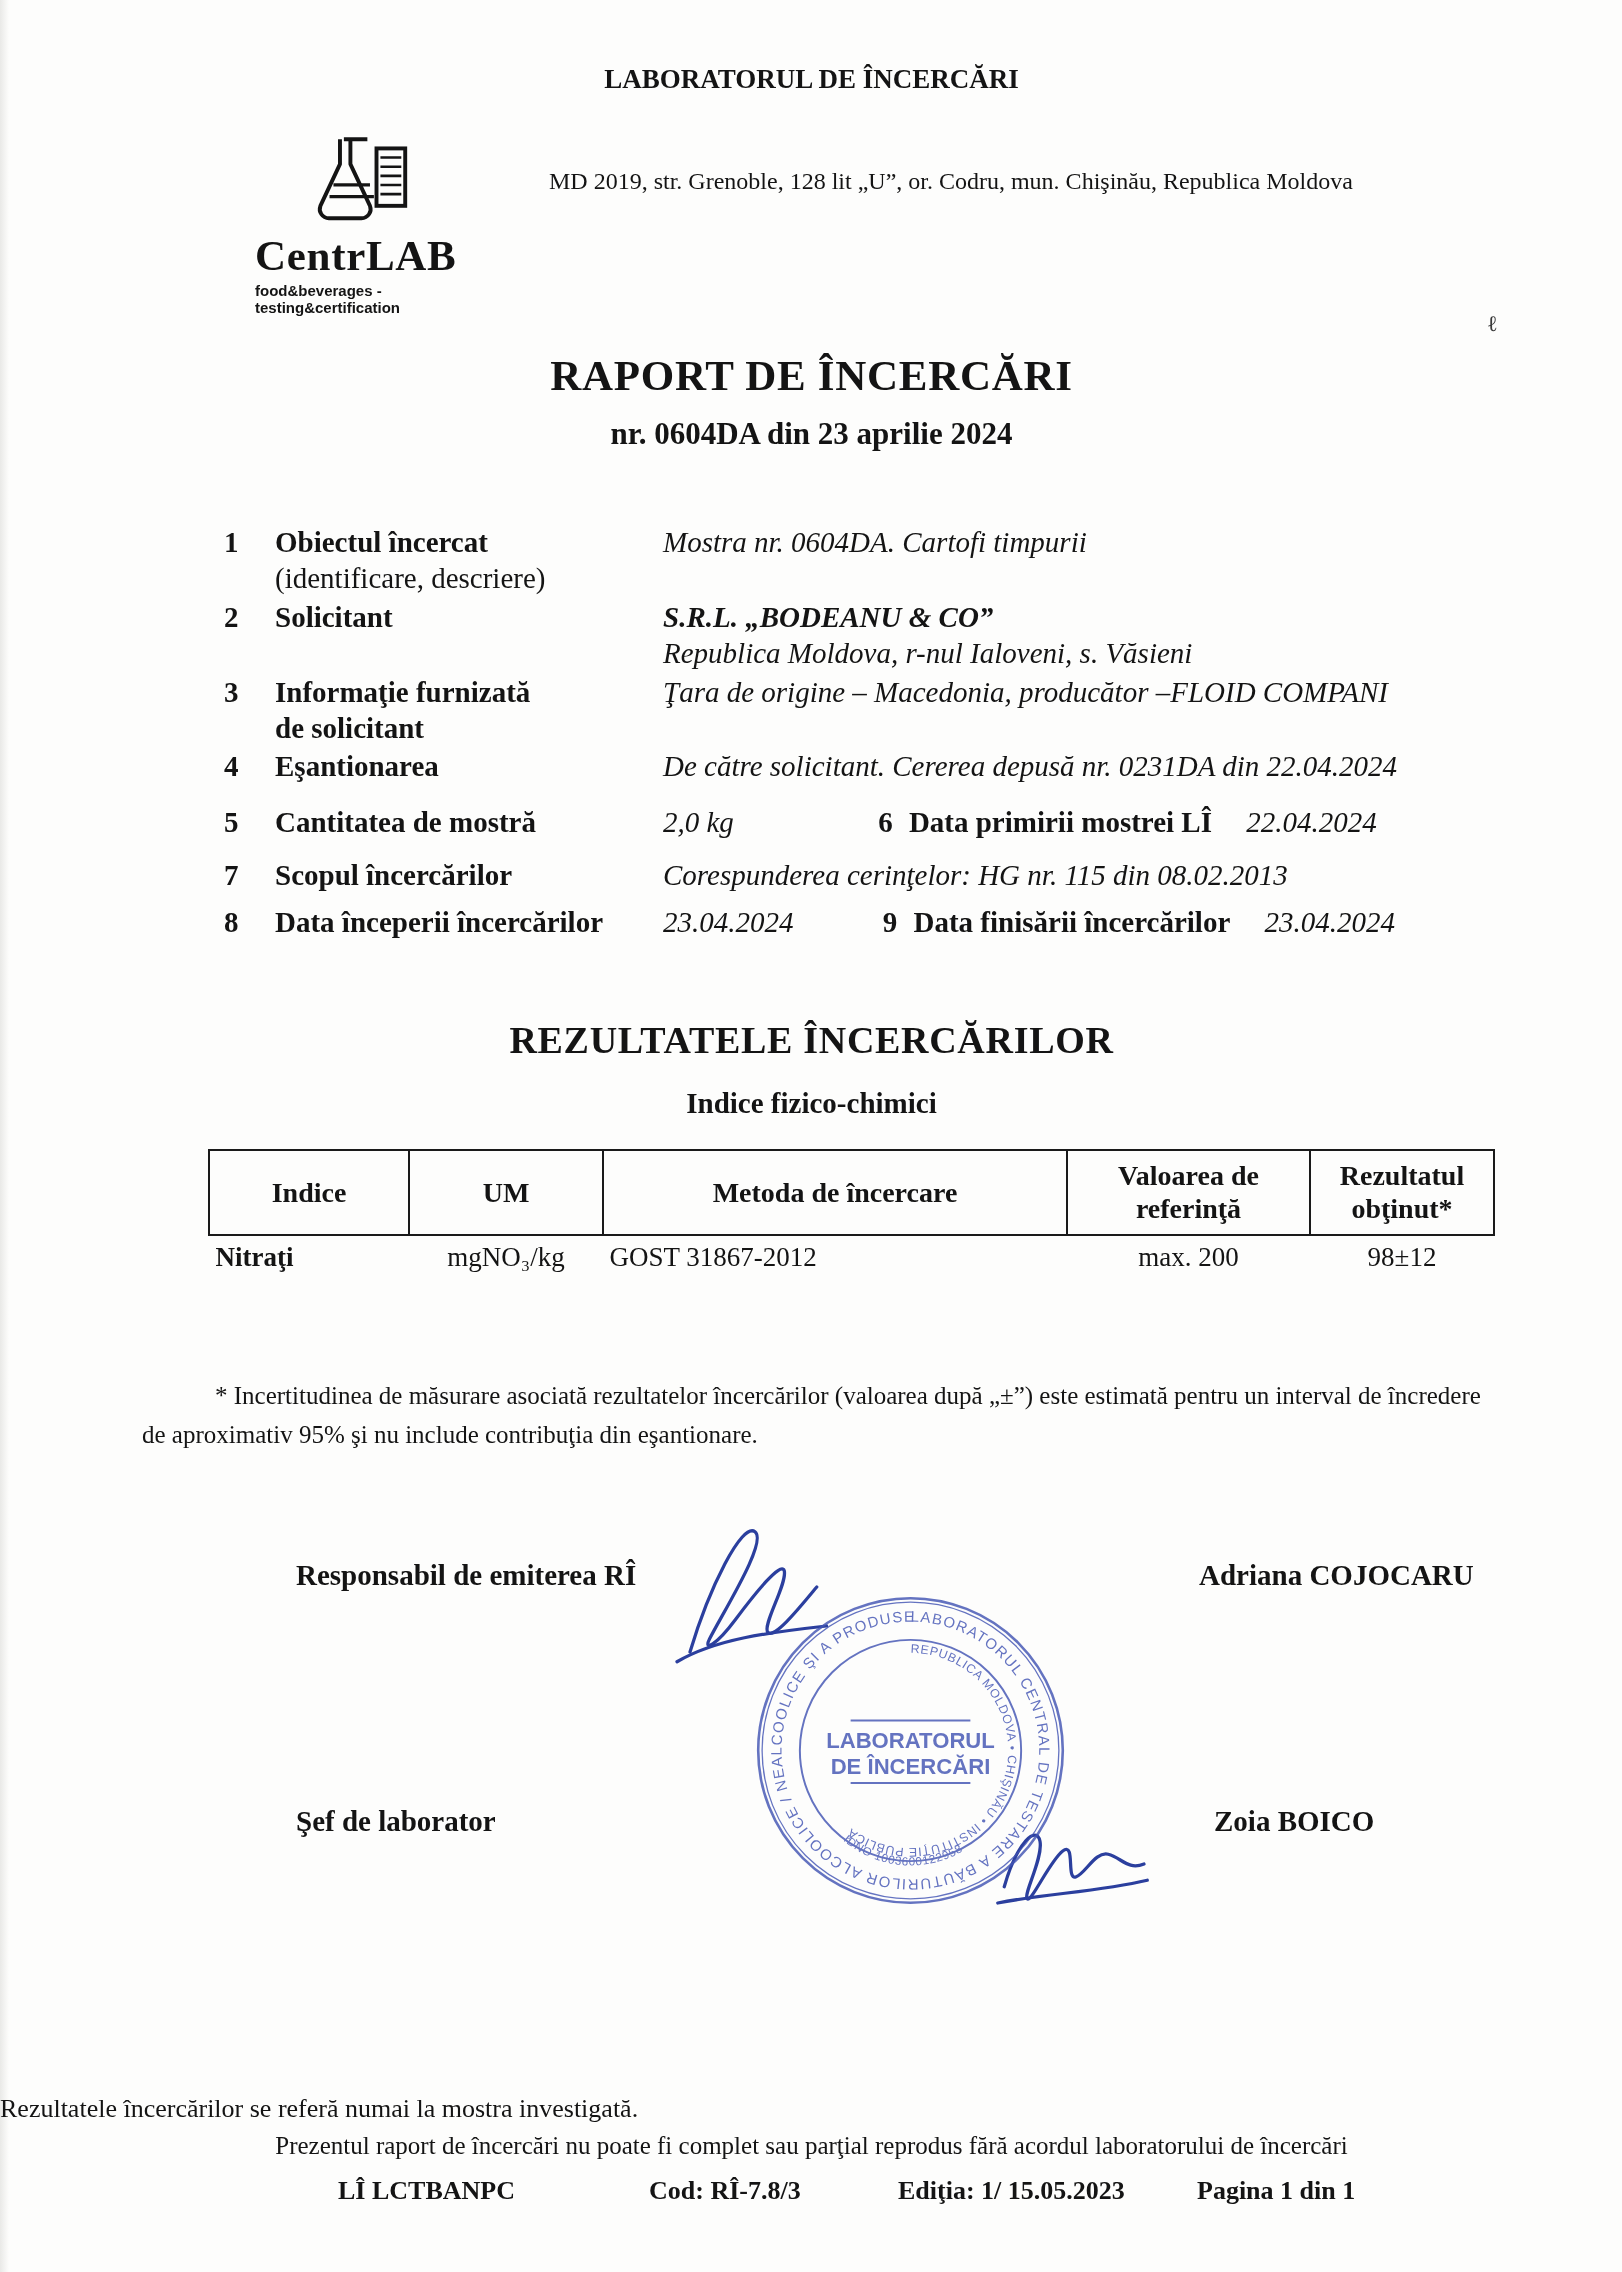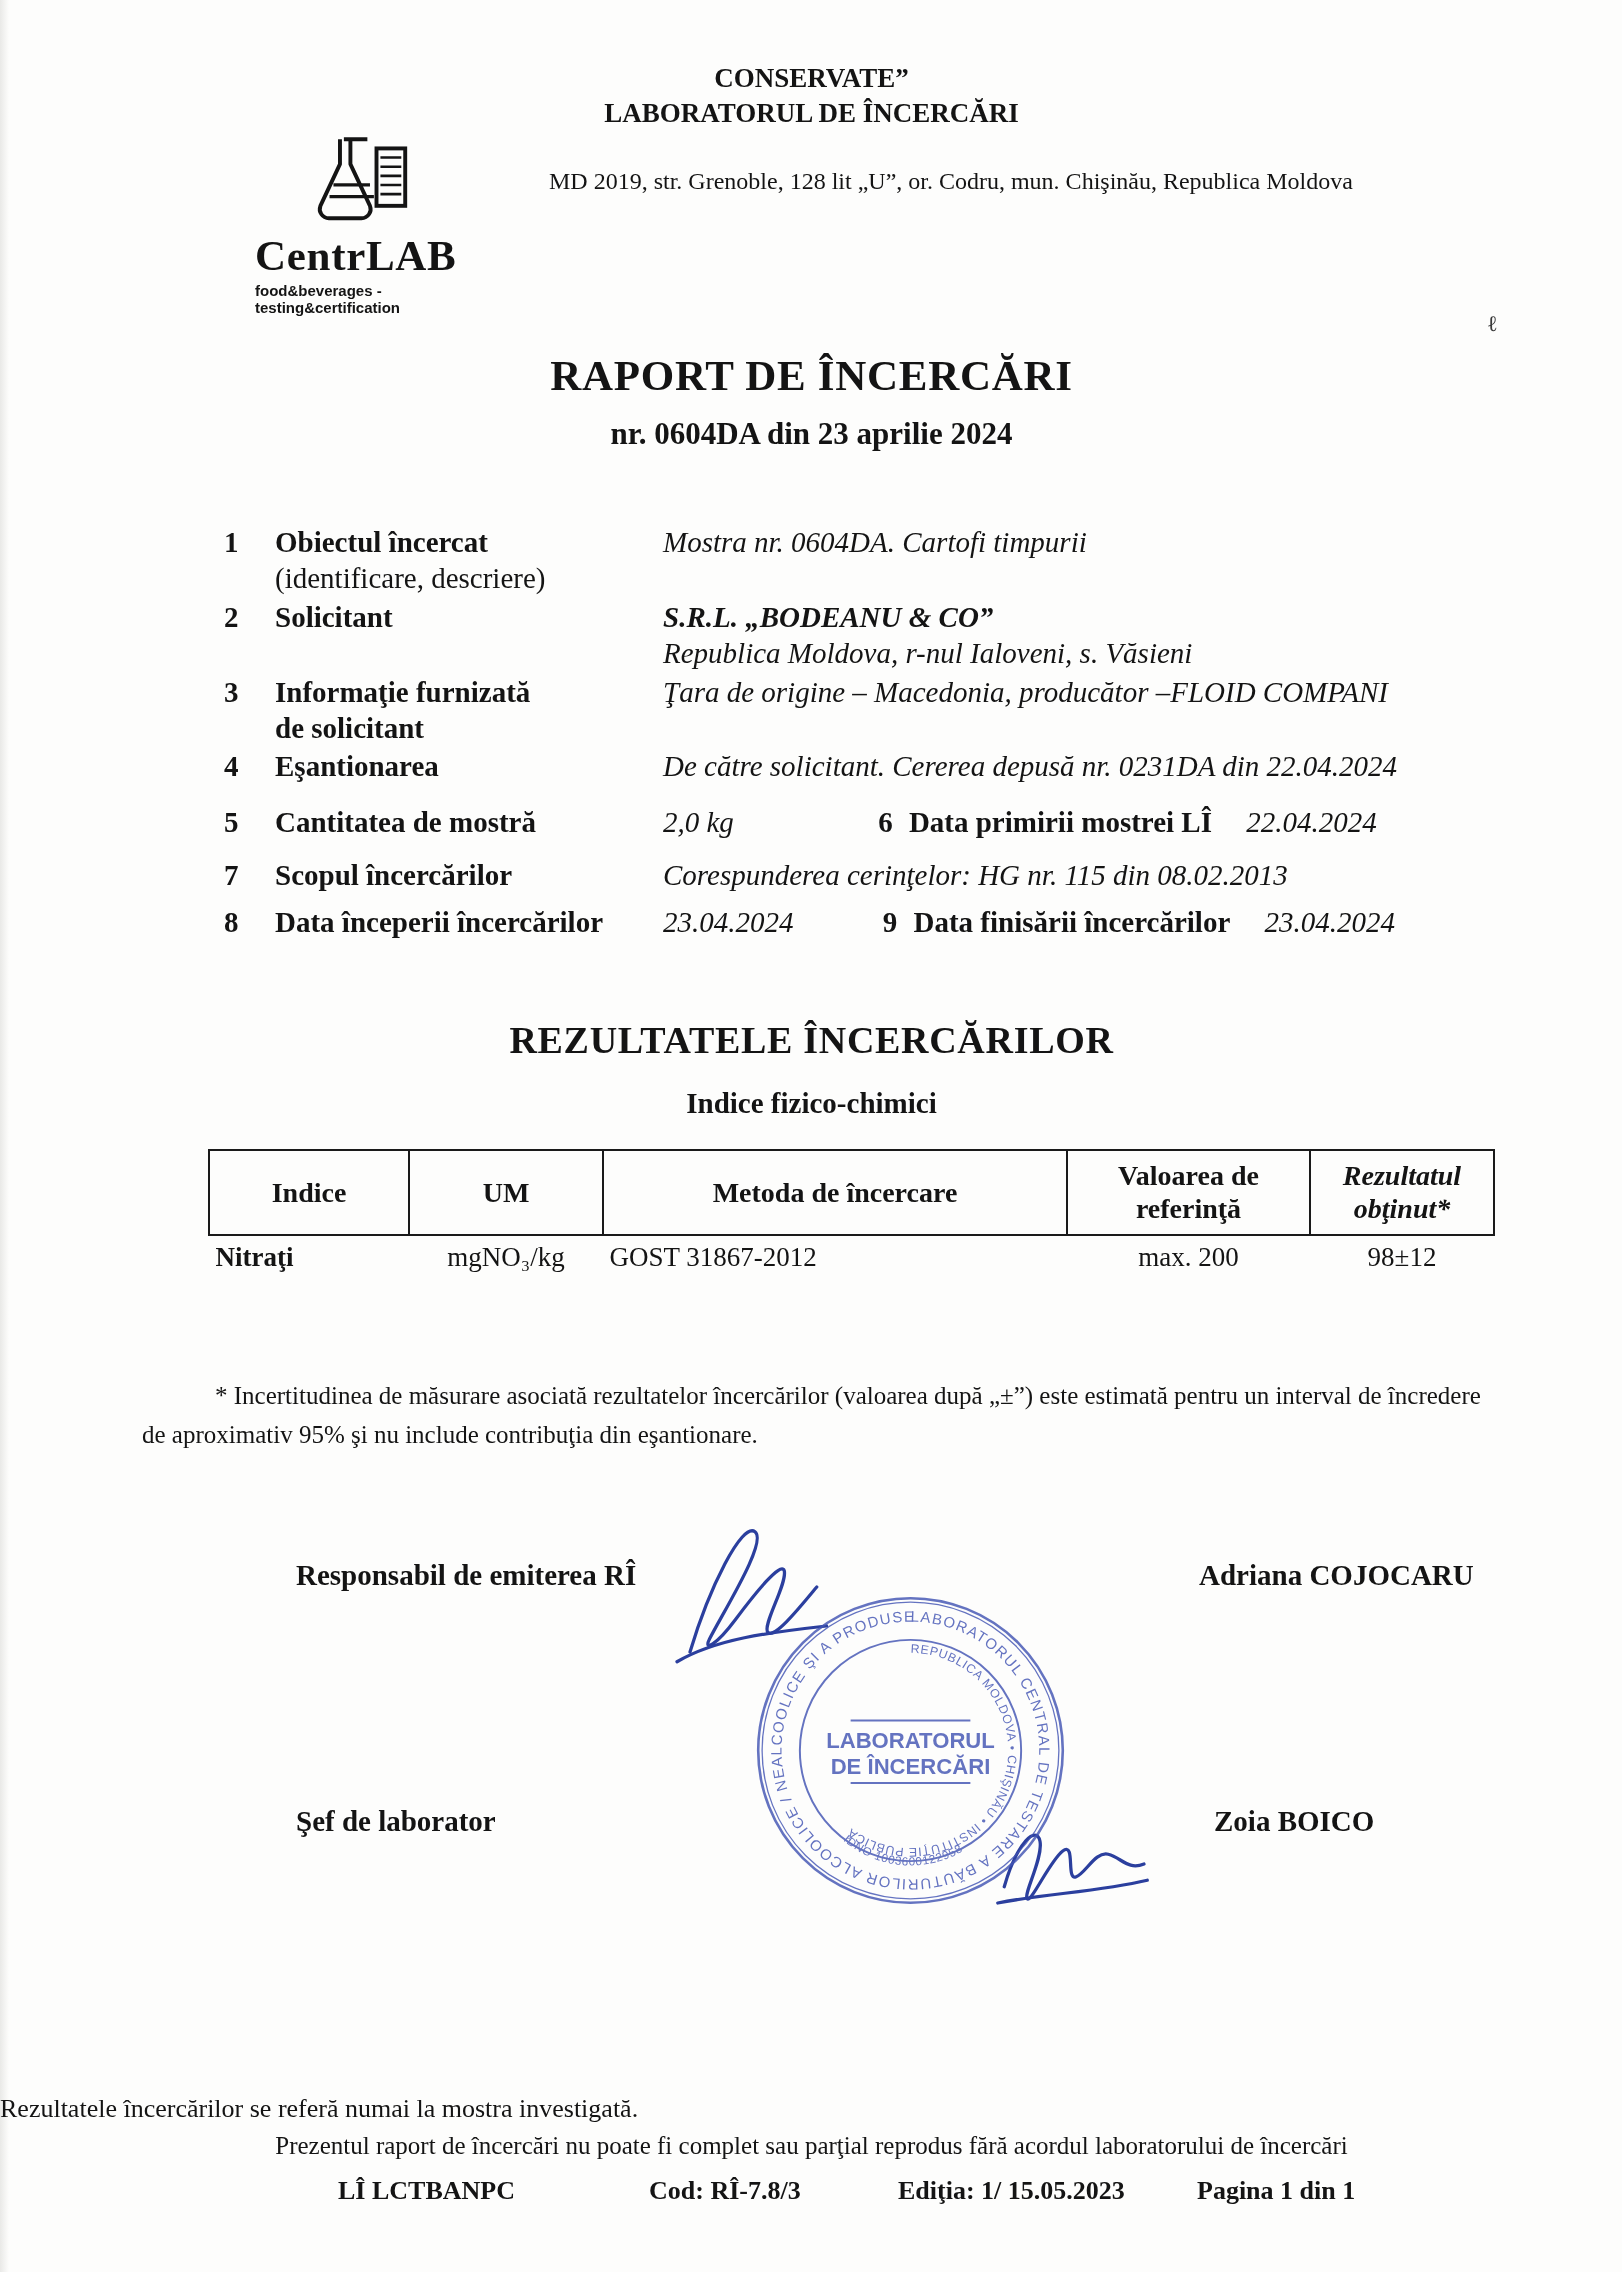--- a/index.html
+++ b/index.html
@@ -83,21 +83,21 @@
     font-size:27px;
     padding-left:9px;
   }
   table.results th{
     border:2px solid #1a1a1a;font-weight:bold;font-size:28px;
     padding:7.8px 6.5px;text-align:center;vertical-align:middle;line-height:1.2;
   }
   table.results td{
     border:none;padding:6.5px 6.5px 2.6px 6.5px;vertical-align:top;
   }
-  .cw1{width:185px;} .cw2{width:179px;} .cw3{width:449px;} .cw4{width:228px;} .cw5{width:169px;font-style:italic;}
+  .cw1{width:185px;} .cw2{width:179px;} .cw3{width:449px;} .cw4{width:228px;} .cw5{width:169px;}
   td.c-indice{font-weight:bold;text-align:left;padding-left:14.3px;}
   td.c-um{text-align:center;}
   td.c-met{text-align:left;padding-left:14.3px;}
   td.c-ref{text-align:center;}
   td.c-rez{text-align:center;}
   
   .footnote{
     position:absolute;top:1377px;left:142px;width:1339px;
     font-size:25px;line-height:1.55;text-indent:73px;
   }
@@ -116,21 +116,20 @@
   .f-code{position:absolute;top:2176px;left:649px;font-size:26px;font-weight:bold;}
   .f-ed{position:absolute;top:2176px;left:898px;font-size:26px;font-weight:bold;}
   .f-page{position:absolute;top:2176px;left:1197px;font-size:26px;font-weight:bold;}
 </style>
 </head>
 <body>
 
 <div class="page">
 
   <div class="org-header">
-    <div class="l2">CONSERVATE”</div>
     <div class="l3">LABORATORUL DE ÎNCERCĂRI</div>
   </div>
 
   <div class="logo">
     <div class="flask-wrap">
       <svg width="137" height="98" viewBox="0 0 210 150">
         <g fill="none" stroke="#141414" stroke-width="6">
           <path d="M78,8 h36 M88,8 v38 L118,110 a14,14 0 0 1 -13,19 H55 a14,14 0 0 1 -13,-19 L72,46 V8" stroke-linejoin="round"></path>
           <path d="M62,78 h56" stroke-width="5"></path>
           <path d="M56,96 h68" stroke-width="5"></path>

